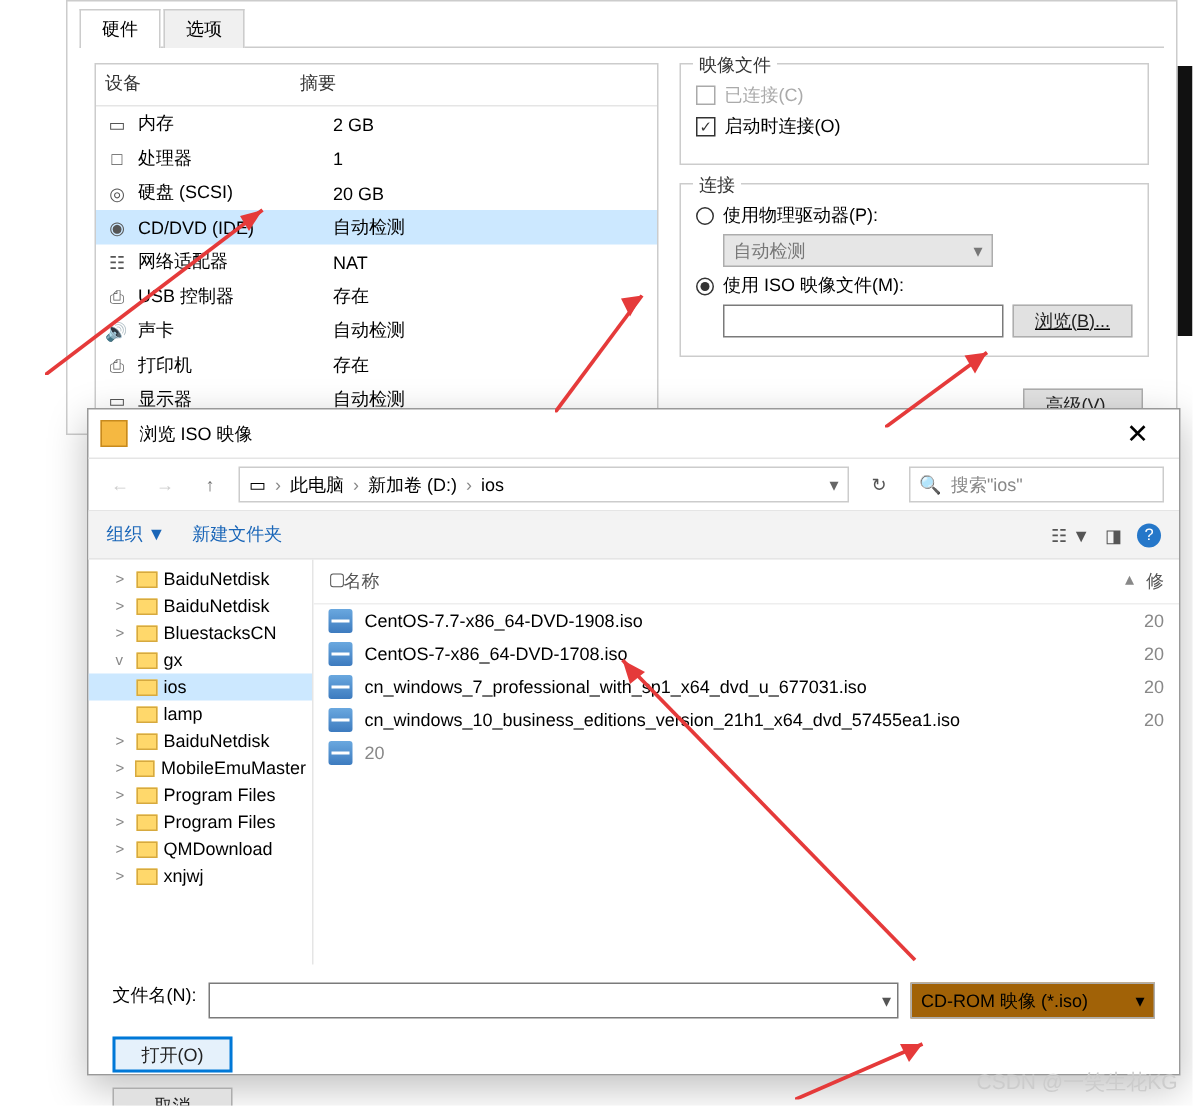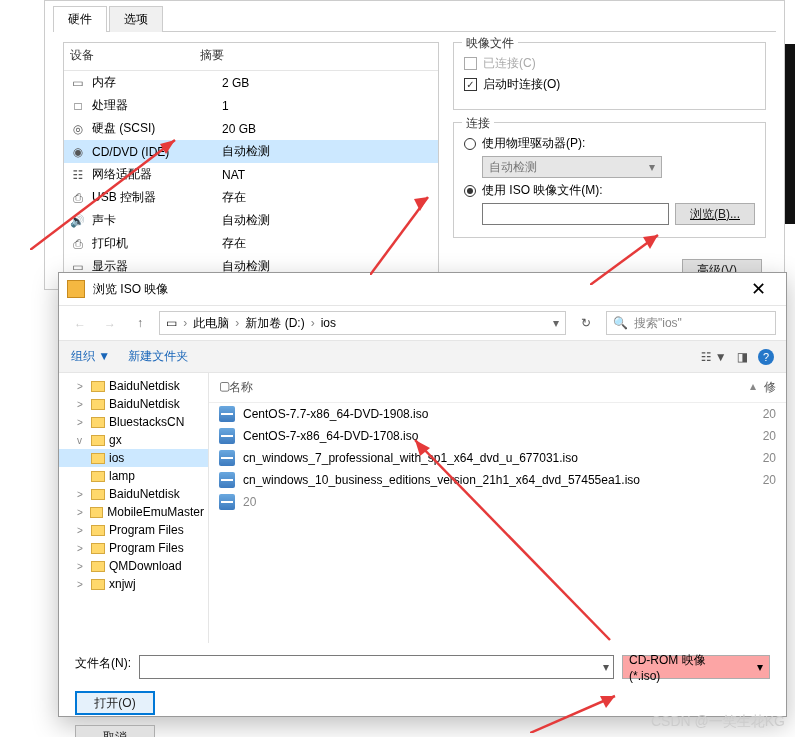--- a/index.html
+++ b/index.html
@@ -59,21 +59,21 @@
 .files-head { display: flex; padding: 6px 10px; color: #555; border-bottom: 1px solid #eee; }
 .files-head .nm { flex: 1; }
 .file-row { display: flex; align-items: center; padding: 3px 10px; gap: 8px; }
 .file-ico { width: 16px; height: 16px; background: linear-gradient(#6aa8df,#3d7bbf); border-radius: 2px; position: relative; }
 .file-ico::after { content: ""; position: absolute; left: 2px; right: 2px; top: 7px; height: 2px; background: #fff; }
 .dlg-bottom { padding: 12px 16px 16px 16px; display: flex; flex-direction: column; gap: 12px; }
 .fn-row { display: flex; gap: 8px; }
 .fn-label { }
 .fn-input { flex: 1; height: 24px; border: 1px solid #7a7a7a; position: relative; }
 .fn-input .dd { position: absolute; right: 4px; top: 4px; color: #555; }
-.filter { width: 148px; height: 24px; border: 1px solid #adadad; background: #fca5a5; display: flex; align-items: center; padding: 0 6px; justify-content: space-between; gap: 27px; }
+.filter { width: 163px; height: 24px; border: 1px solid #adadad; background: #a16207; display: flex; align-items: center; padding: 0 6px; justify-content: space-between; gap: 27px; }
 .btn-row { display: flex; justify-content: flex-end; gap: 10px; flex-direction: column; }
 .btn-row .btn { width: 80px; height: 24px; }
 .btn.primary { border: 2px solid #0078d7; background: #e5f1fb; }
 
 
 .arrow { position: absolute; pointer-events: none; }
 .arrow line { stroke: #e53a3a; stroke-width: 2.5; }
 .arrow polygon { fill: #e53a3a; }
 
 .watermark { position: absolute; right: 10px; bottom: 6px; color: #ccc; font-size: 14px; }

